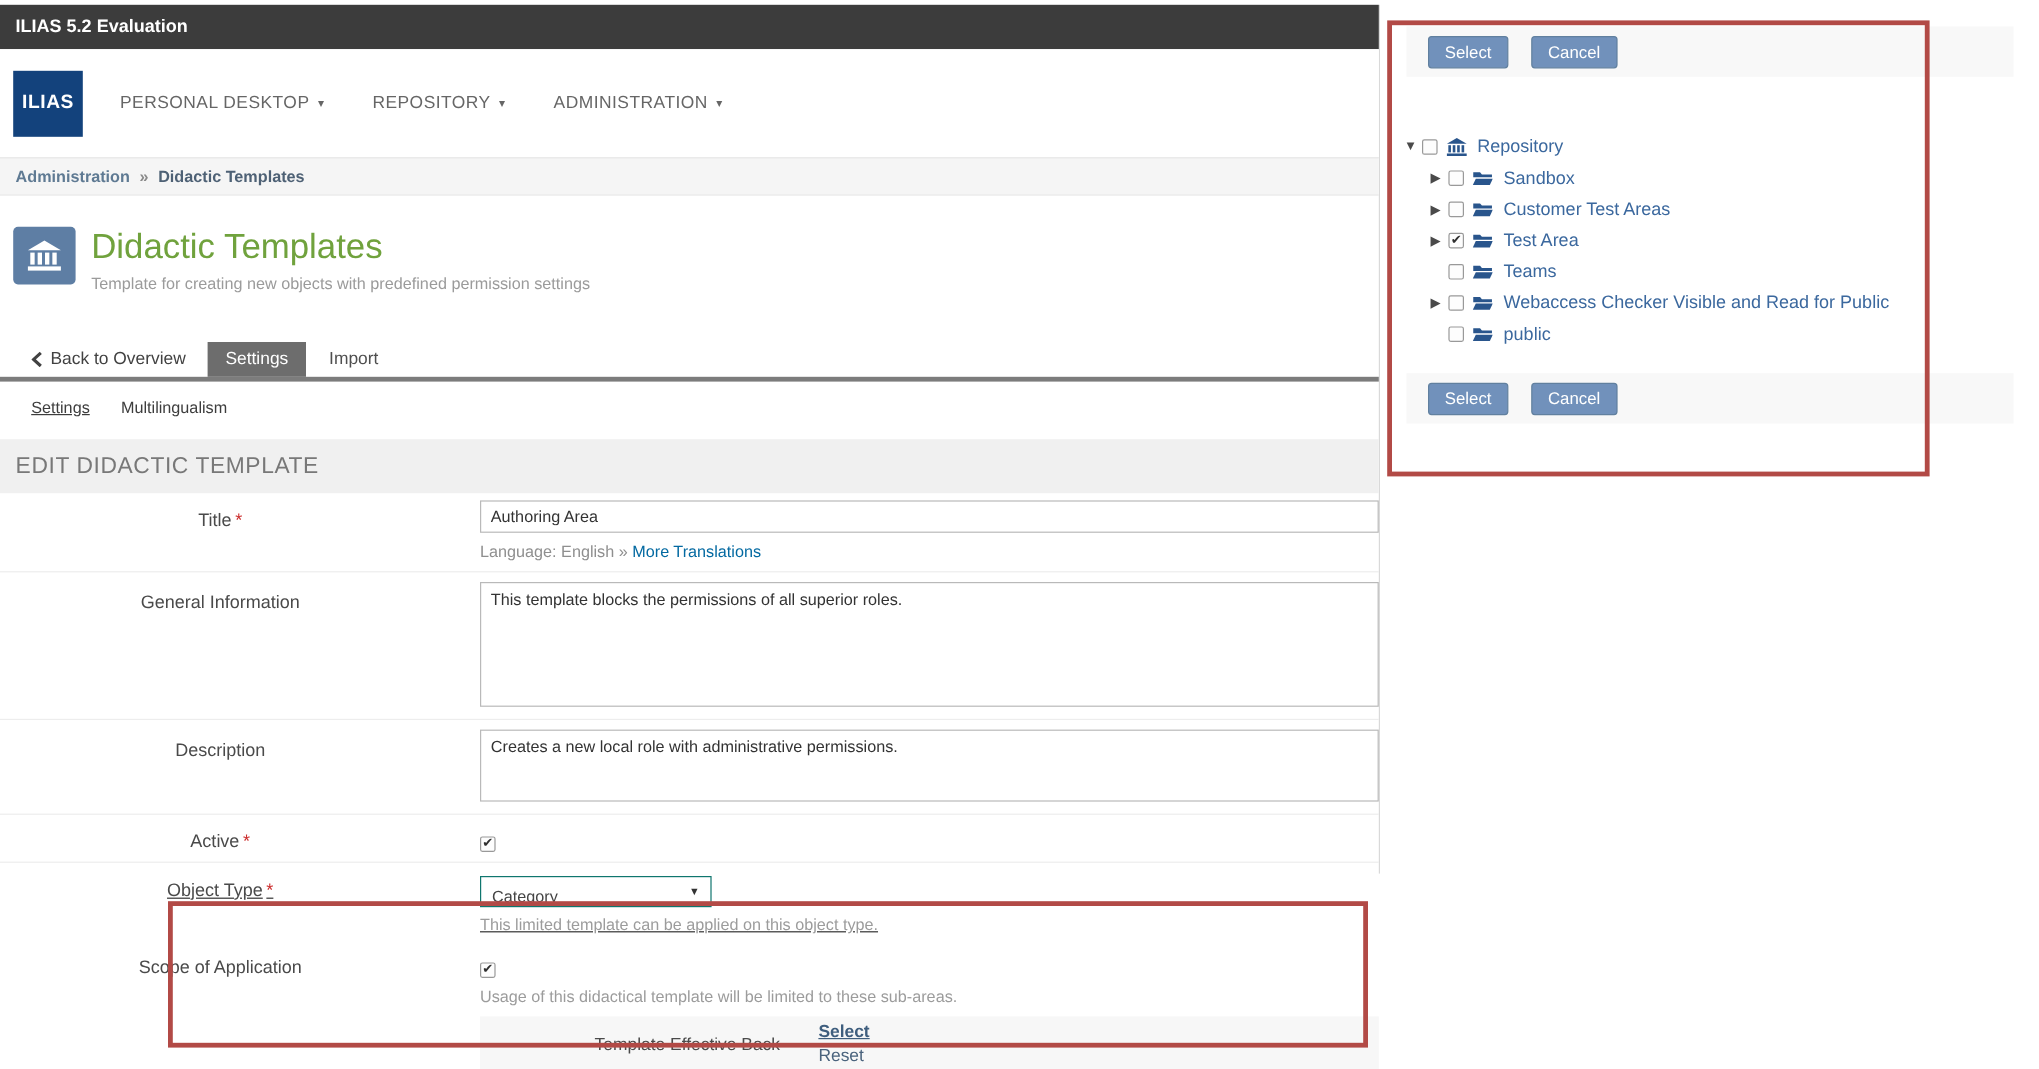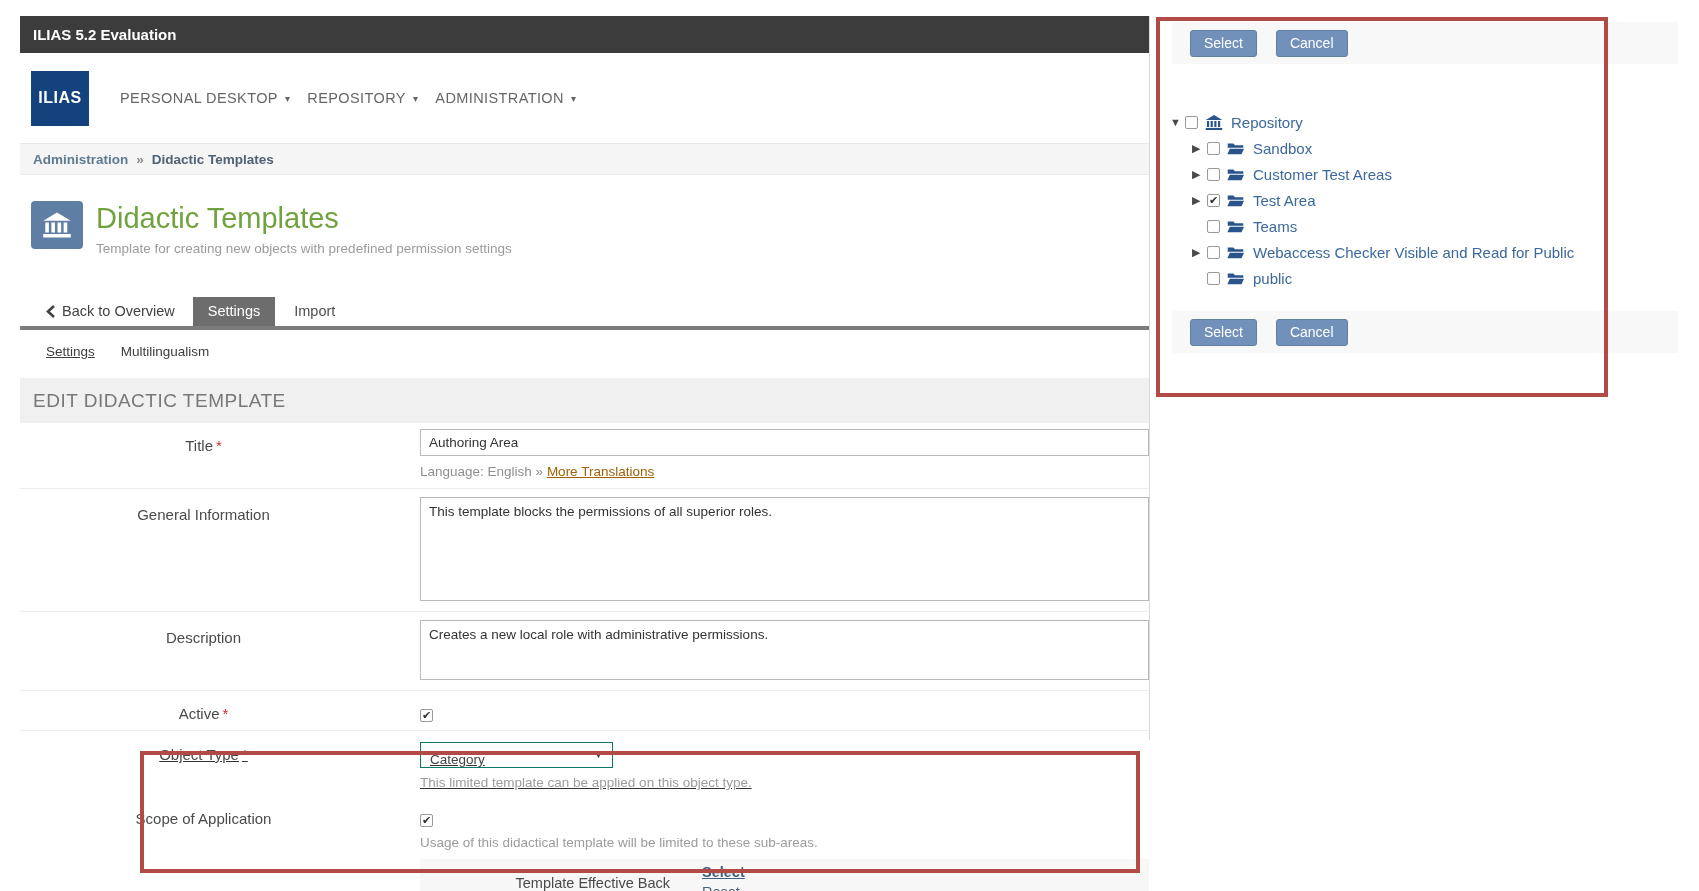--- a/index.html
+++ b/index.html
@@ -1,25 +1,25 @@
 <!DOCTYPE html>
 <html><head>
 <meta charset="utf-8">
 <style>
   html,body{margin:0;padding:0;}
   body{
     width:1699px;height:891px;position:relative;overflow:hidden;
     background:#ffffff;font-family:"Liberation Sans",sans-serif;color:#333;
   }
   
-  .main-col{position:absolute;left:0;top:16px;width:1150px;height:724px;background:#fff;border-right:1px solid #d9d9d9;box-sizing:border-box;padding-left:20px;}
+  .main-col{position:absolute;left:0;top:4px;width:1150px;height:724px;background:#fff;border-right:1px solid #d9d9d9;box-sizing:border-box;}
   .topbar{height:37px;background:#3c3c3c;color:#fff;display:flex;align-items:center;padding-left:13px;font-size:15px;font-weight:bold;}
   .header{height:90px;display:flex;align-items:center;padding-left:11px;background:#fff;}
   .logo{width:58px;height:55px;background:#13427c;color:#fff;display:flex;align-items:center;justify-content:center;font-weight:bold;font-size:16px;letter-spacing:0.5px;}
-  .nav{display:flex;margin-left:31px;gap:17px;}
+  .nav{display:flex;margin-left:31px;gap:40px;}
   .nav-item{display:flex;align-items:center;gap:7px;font-size:14.5px;color:#666;letter-spacing:0.4px;cursor:pointer;}
   .caret{font-size:10px;color:#666;}
   .breadcrumb{height:30px;background:#f5f5f5;border-top:1px solid #e7e7e7;border-bottom:1px solid #eaeaea;display:flex;align-items:center;padding-left:13px;font-size:13.5px;gap:8px;}
   .crumb{color:#5f7a93;font-weight:600;}
   .crumb.current{color:#4e6175;font-weight:700;}
   .crumb-sep{color:#8a8a8a;font-weight:600;}
   .title-block{display:flex;padding:26px 0 0 11px;height:92px;box-sizing:content-box;}
   .obj-icon{width:52px;height:48px;background:#5e7ea4;border-radius:4px;display:flex;align-items:center;justify-content:center;flex:0 0 auto;}
   .title-texts{margin-left:13px;}
   .page-title{font-size:29px;color:#70a23d;font-weight:400;line-height:1.1;margin-top:2px;}
@@ -35,21 +35,21 @@
   .form-header{height:45px;background:#f0f0f0;display:flex;align-items:center;padding-left:13px;font-size:19px;color:#787878;letter-spacing:0.5px;}
   .frow{display:flex;border-bottom:1px solid #ededed;}
   .flabel{width:367px;flex:0 0 367px;text-align:center;font-size:15px;color:#4a4a4a;box-sizing:border-box;}
   .req{color:#cc2d2d;margin-left:3px;}
   .ffield{flex:1;min-width:0;}
   .gap33{width:33px;flex:0 0 33px;}
   .txt-input,.txt-area{box-sizing:border-box;width:100%;border:1px solid #b9b9b9;background:#fff;font-family:"Liberation Sans",sans-serif;font-size:13.5px;color:#333;padding:4px 8px;display:block;}
   .txt-input{height:27px;}
   .txt-area{resize:none;line-height:1.5;}
   .lang-line{margin-top:8px;font-size:13.5px;color:#8f8f8f;}
-  .link{color:#a16207;cursor:pointer;text-decoration:underline;}
+  .link{color:#0369a1;cursor:pointer;}
   .hint{font-size:13.5px;color:#9c9c9c;margin-top:7px;}
   .cb{width:13px;height:13px;border:1px solid #999;border-radius:2px;background:#fdfdfd;display:inline-flex;align-items:center;justify-content:center;font-size:11px;line-height:1;color:#2f2f2f;box-sizing:border-box;cursor:pointer;}
   .cb.checked::after{content:"\2714";}
   .select-box{position:relative;width:193px;height:26px;border:1px solid #0f766e;background:#fff;font-size:13.5px;color:#444;display:flex;align-items:flex-end;padding-left:9px;box-sizing:border-box;cursor:pointer;}
   .select-caret{position:absolute;right:9px;top:7px;font-size:9px;color:#333;}
   .subpanel{margin-top:9px;background:#f7f7f7;height:48px;display:flex;align-items:center;}
   .subpanel .sp-label{width:250px;flex:0 0 250px;text-align:right;font-size:14.5px;color:#4a4a4a;}
   .sp-links{margin-left:32px;font-size:14.5px;line-height:1.35;}
   .sp-links .sel{color:#3f5e7e;text-decoration:underline;font-weight:600;display:block;cursor:pointer;}
   .sp-links .rst{color:#4a637d;display:block;cursor:pointer;}

